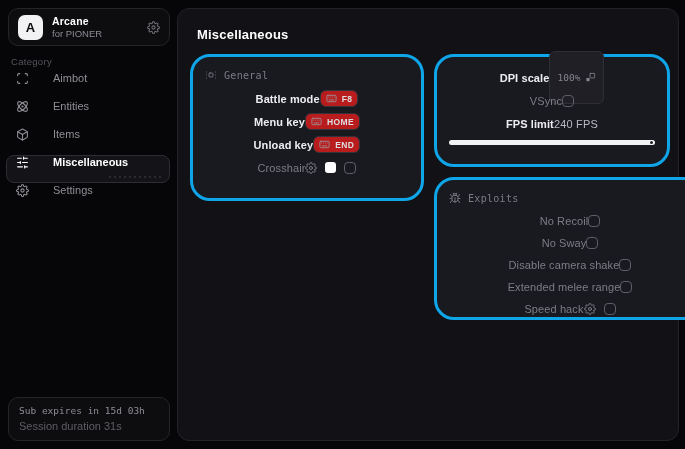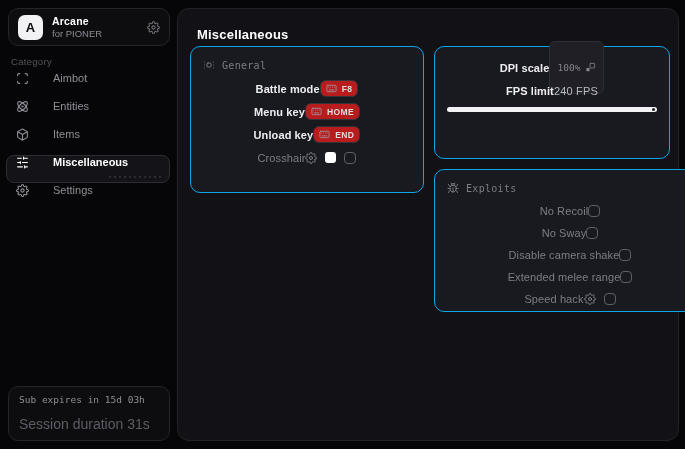--- a/index.html
+++ b/index.html
@@ -45,32 +45,33 @@
     position:absolute; right:8px; bottom:4px; width:52px; height:2px;
     background:repeating-linear-gradient(90deg, rgba(255,255,255,.10) 0 2px, transparent 2px 5px);
   }
 
   .footer-box {
     position:absolute; left:8px; bottom:8px; width:162px;
     border:1px solid #242429; border-radius:10px; background:#0d0d10;
     padding:7px 10px 8px;
   }
   .footer-line1 { font-family:"DejaVu Sans Mono", monospace; font-size:9.5px; color:#8e8e96; white-space:nowrap; }
-  .footer-line2 { font-size:14px; color:#5d5d65; margin-top:11px; white-space:nowrap; }
+  .footer-line2 { font-size:11px; color:#5d5d65; margin-top:4px; white-space:nowrap; }
 
   
   .main {
     position:absolute; left:177px; top:8px; width:502px; height:433px;
     background:#121216; border:1px solid #222228; border-radius:12px;
   }
   .main-title { position:absolute; left:19px; top:18px; font-size:13px; font-weight:700; color:#ffffff; letter-spacing:.2px; }
 
   .card {
-    position:absolute; background:#191920; border:1px solid #0ea5e9; border-radius:10px;
+    position:absolute; background:#191920; border:3px solid #0ea5e9; border-radius:20px;
     padding:9px 12px 0;
+    margin-top:8px;
   }
   .card-general  { left:12px;  top:37px;  width:234px; height:147px; }
   .card-display  { left:256px; top:37px;  width:236px; height:113px; }
   .card-exploits { left:256px; top:160px; width:272px; height:143px; }
 
   .card-head {
     display:flex; align-items:center; gap:7px; height:18px; margin-bottom:3px;
     color:#7c7c84; font-family:"DejaVu Sans Mono", monospace; font-size:10px; letter-spacing:.3px;
   }
   .card-head .ic { width:12px; height:12px; stroke-width:1.8; }
@@ -286,20 +287,24 @@
     <div class="row">
       <span class="row-label">DPI scale</span>
       <span class="pill">
         <span class="pill-value">100%</span>
         <svg class="ic">
             <use href="#i-scale"></use>
           </svg>
       </span>
     </div>
     <div class="row">
+      <span class="row-label dim">VSync</span>
+      <span class="checkbox"></span>
+    </div>
+    <div class="row">
       <span class="row-label">FPS limit</span>
       <span class="fps-value">240 FPS</span>
     </div>
     <div class="slider">
       <div class="slider-fill" style="width: 100%;">
         <span class="slider-handle"></span>
       </div>
     </div>
   </div>
 

